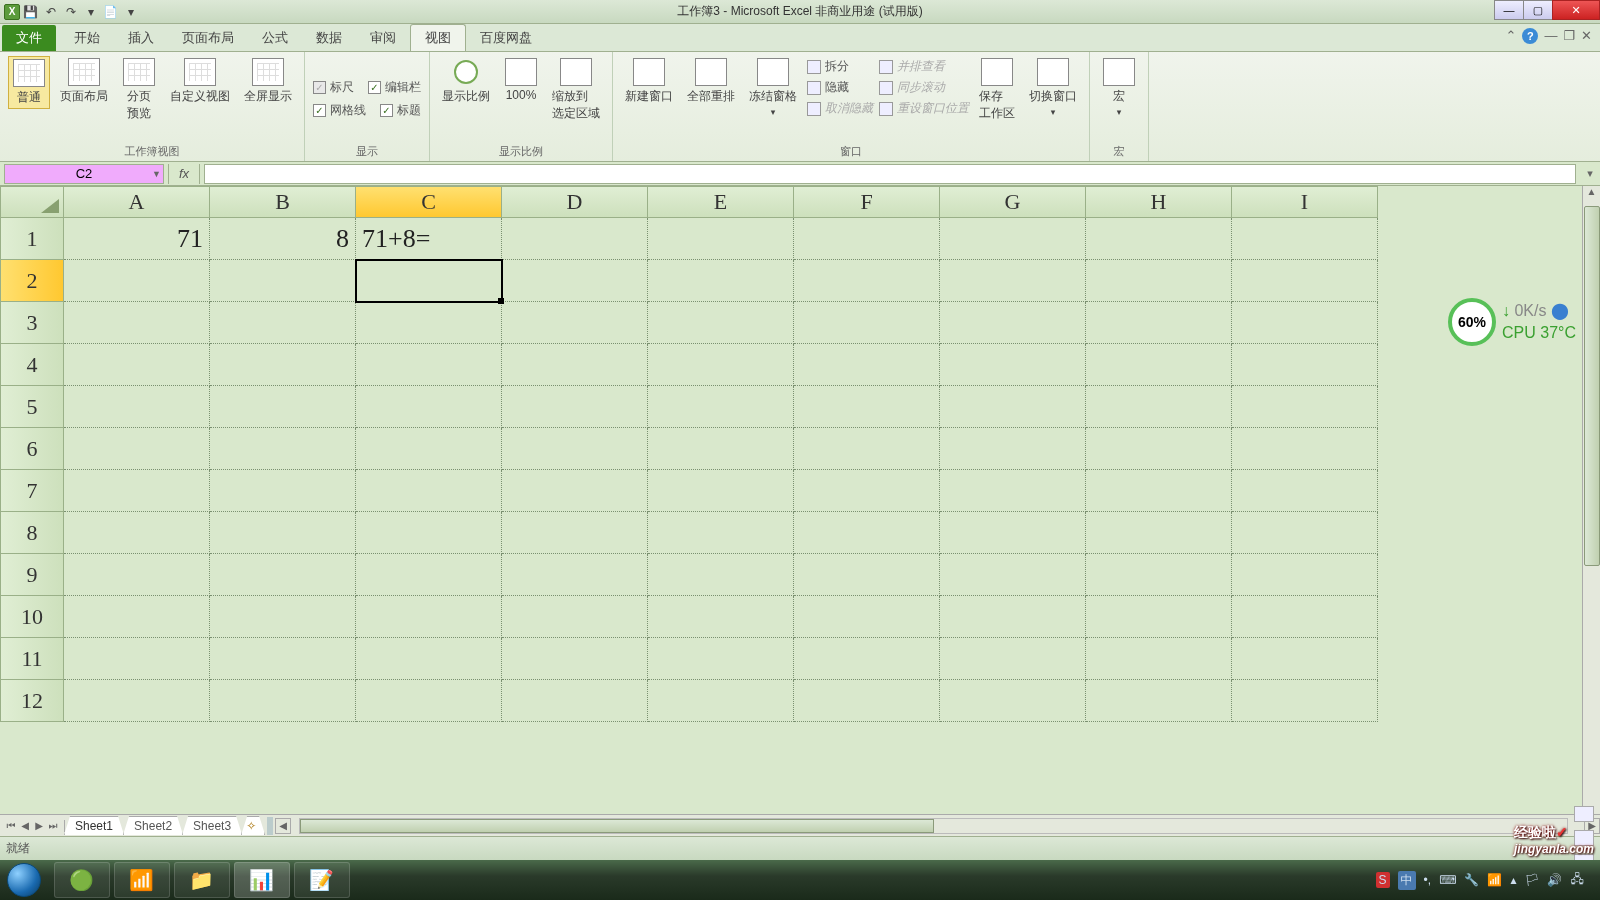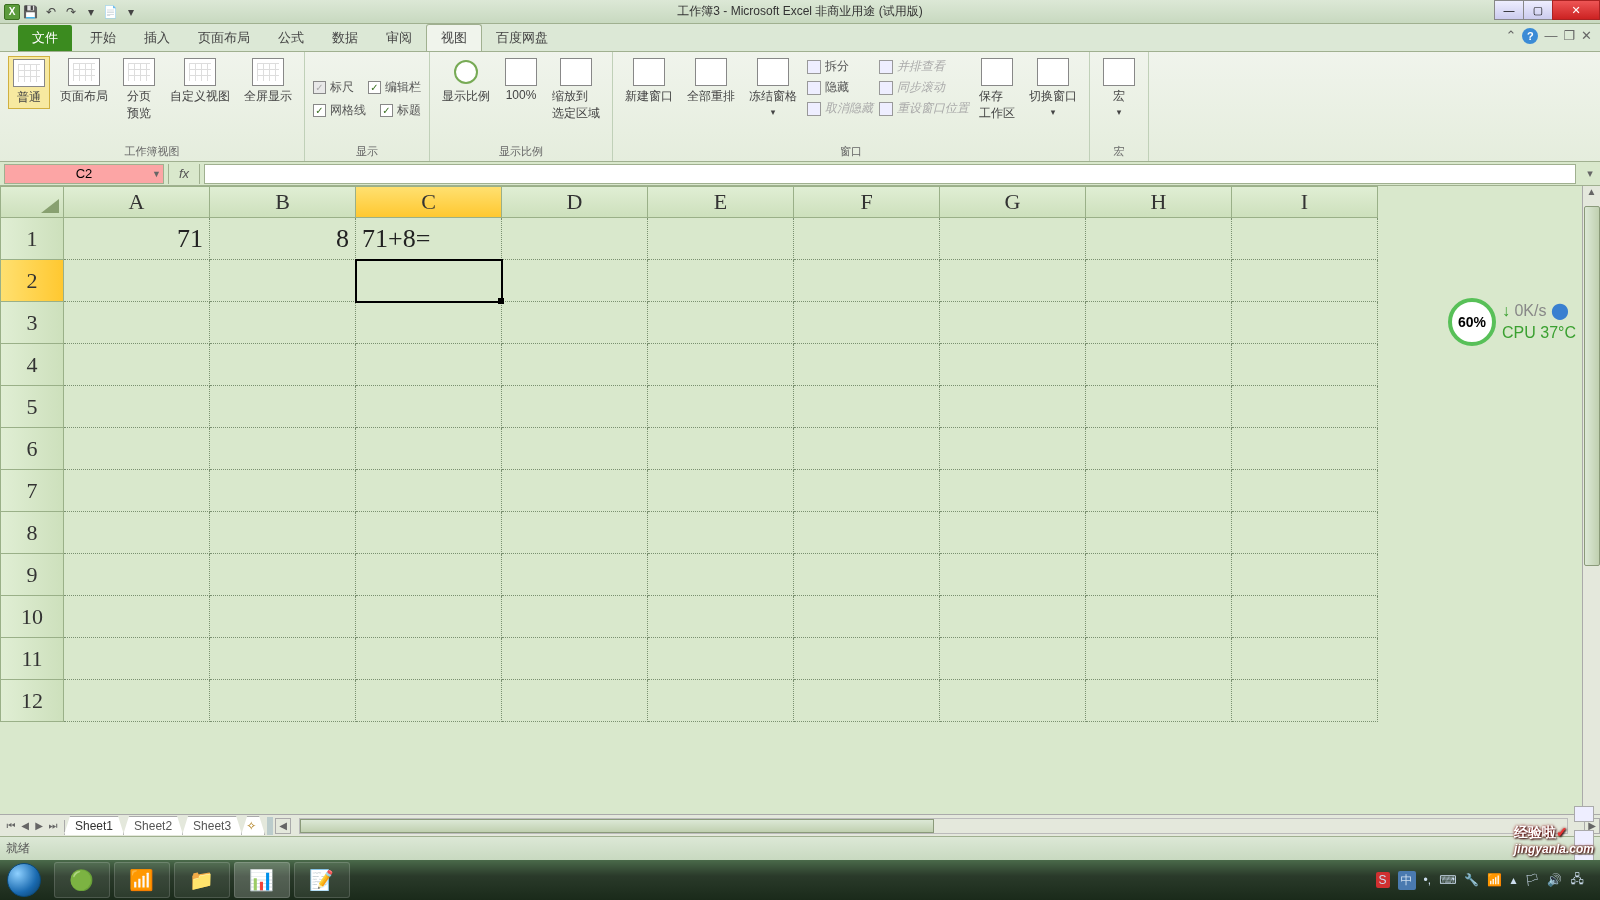--- a/index.html
+++ b/index.html
@@ -10,21 +10,21 @@
 .qat { display: flex; align-items: center; gap: 2px; padding-left: 4px; }
 .qat .xicon { width: 16px; height: 16px; background: #5b9b3c; border: 1px solid #3a7020; border-radius: 2px; display: flex; align-items: center; justify-content: center; color: #fff; font-size: 10px; font-weight: bold; }
 .qat .qbtn { width: 18px; height: 18px; display: flex; align-items: center; justify-content: center; font-size: 12px; color: #444; }
 .title-text { position: absolute; left: 50%; transform: translateX(-50%); font-size: 12px; color: #333; }
 .win-controls { position: absolute; right: 0; top: 0; display: flex; }
 .win-btn { width: 30px; height: 20px; border: 1px solid #888; background: linear-gradient(#f5f5f5,#ddd); display: flex; align-items: center; justify-content: center; font-size: 11px; margin-left: -1px; }
 .win-btn.close { background: linear-gradient(#e55,#c22); color: #fff; width: 48px; border-color: #a22; }
 .win-btn.min, .win-btn.max { background: linear-gradient(#eef,#cce); }
 
 
-.ribbon-tabs { height: 28px; background: #dce8d6; display: flex; align-items: flex-end; padding-left: 18px; border-bottom: 1px solid #a0b090; position: relative; }
+.ribbon-tabs { height: 28px; background: #dce8d6; display: flex; align-items: flex-end; padding-left: 2px; border-bottom: 1px solid #a0b090; position: relative; }
 .file-tab { background: #3b8b1f; color: #fff; padding: 4px 14px; font-size: 13px; border-radius: 2px 2px 0 0; margin-right: 4px; }
 .tab { padding: 4px 14px; font-size: 13px; color: #444; cursor: pointer; }
 .tab.active { background: #f0f4ec; border: 1px solid #a0b090; border-bottom: none; border-radius: 3px 3px 0 0; }
 .ribbon-right-icons { position: absolute; right: 8px; top: 4px; display: flex; gap: 6px; font-size: 13px; color: #666; }
 .help-icon { background: #3b8bd6; color: #fff; width: 16px; height: 16px; border-radius: 50%; display:flex; align-items:center; justify-content:center; font-size:11px; font-weight:bold; }
 
 
 .ribbon-body { height: 110px; background: linear-gradient(#f0f4ec,#e5eddd); border-bottom: 1px solid #a0b090; display: flex; }
 .rgroup { border-right: 1px solid #c0d0b8; padding: 4px 8px 2px 8px; display: flex; flex-direction: column; justify-content: space-between; }
 .rgroup-content { display: flex; gap: 6px; align-items: flex-start; flex: 1; }
@@ -35,21 +35,21 @@
 .big-icon.grid::before { content:""; position:absolute; inset:4px; background: repeating-linear-gradient(#ddd 0 1px, transparent 1px 6px), repeating-linear-gradient(90deg,#ddd 0 1px, transparent 1px 6px); }
 .checkrow { font-size: 12px; color: #555; display:flex; align-items:center; gap:4px; white-space:nowrap; margin: 3px 0; }
 .checkbox { width:13px; height:13px; border:1px solid #888; display:inline-flex; align-items:center; justify-content:center; font-size:10px; color:#3a7020; background:#fff; }
 .checkbox.disabled { background:#e8e8e8; color:#aaa; }
 .small-row { font-size:12px; color:#555; display:flex; align-items:center; gap:4px; margin:2px 0; white-space:nowrap; }
 .small-row.disabled { color: #aaa; font-style: italic; }
 .tiny-icon { width:14px; height:14px; border:1px solid #999; background:#eef; display:inline-block; }
 
 
 .formula-row { height: 24px; background: #d9e8cc; border-bottom: 1px solid #a0b090; display: flex; align-items: center; }
-.name-box { width: 160px; height: 20px; background: #fca5a5; border: 1px solid #a0b090; margin: 0 4px; display: flex; align-items: center; justify-content: center; font-size: 13px; position: relative; }
+.name-box { width: 160px; height: 20px; background: #f0abfc; border: 1px solid #a0b090; margin: 0 4px; display: flex; align-items: center; justify-content: center; font-size: 13px; position: relative; }
 .name-box .dd { position:absolute; right:2px; font-size:9px; color:#666; }
 .fx { padding: 0 10px; font-style: italic; font-size: 13px; color: #555; border-left: 1px solid #a0b090; border-right: 1px solid #a0b090; height: 20px; display:flex; align-items:center; }
 .formula-input { flex: 1; height: 20px; background: #fff; border: 1px solid #a0b090; margin: 0 4px; font-size: 13px; padding: 0 4px; }
 .formula-expand { width: 20px; text-align:center; color:#666; font-size:11px; }
 
 
 .grid-wrap { position: absolute; top: 186px; left: 0; right: 0; bottom: 46px; background: #d9e8cc; }
 .colhdr-row { display:flex; height: 32px; }
 .corner { width: 64px; height: 32px; background: linear-gradient(#e0eed4,#cde0bc); border: 1px solid #9ab088; position:relative; }
 .corner::after { content:""; position:absolute; right:4px; bottom:4px; width:0; height:0; border-style:solid; border-width:0 0 14px 18px; border-color: transparent transparent #88a070 transparent; }

